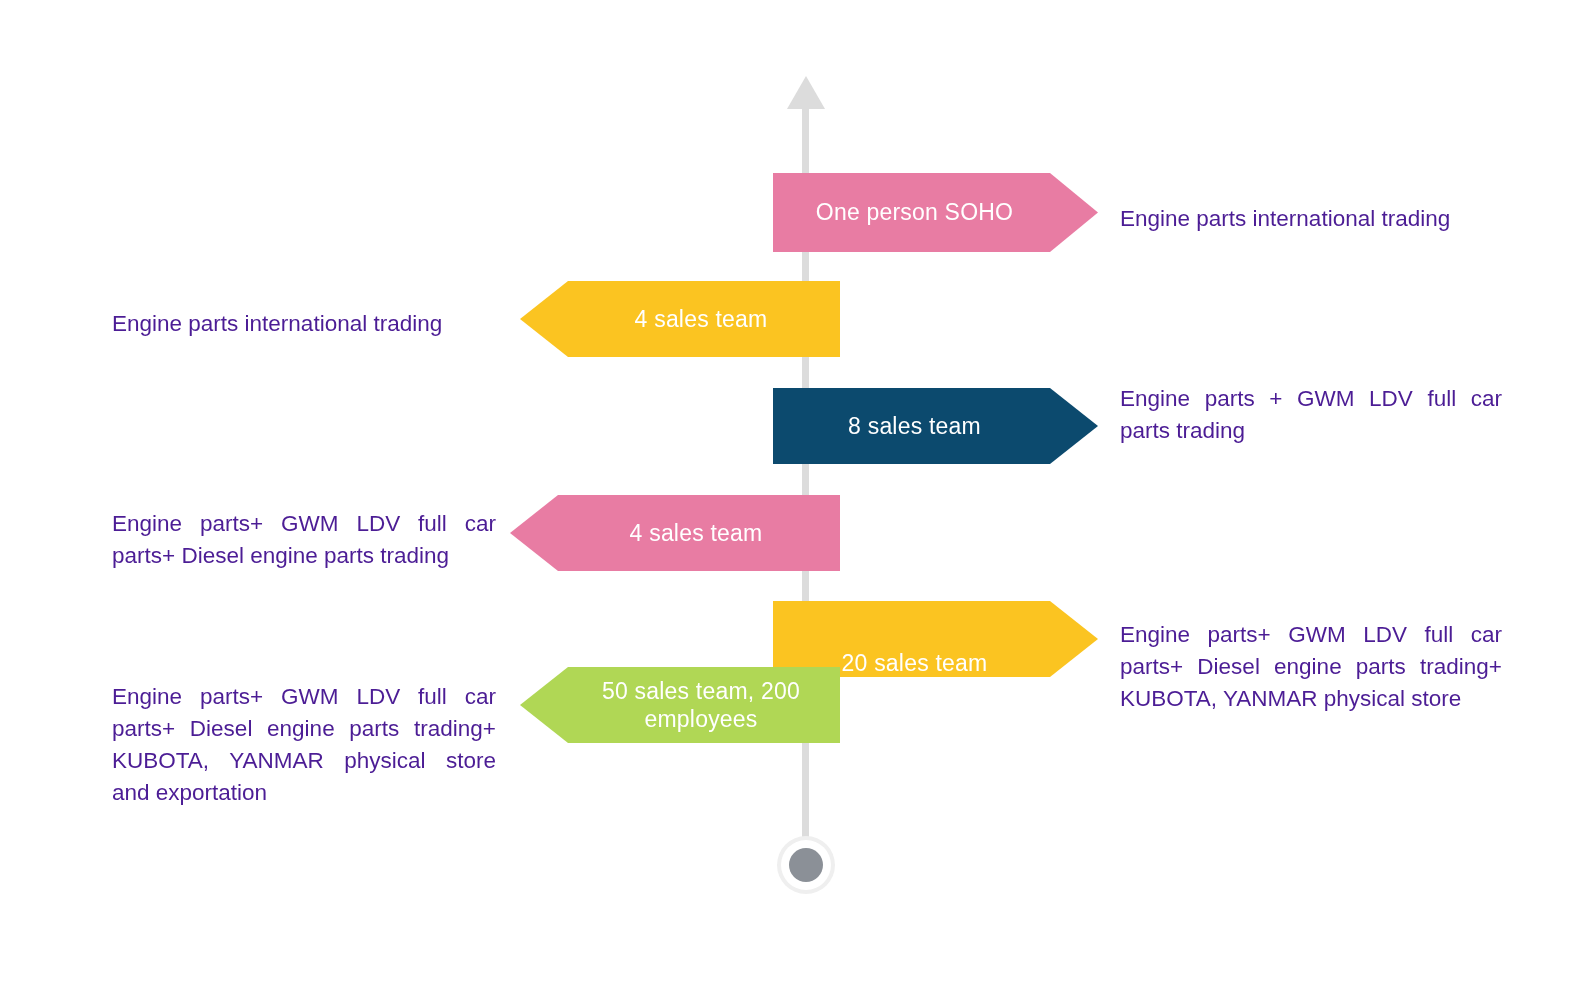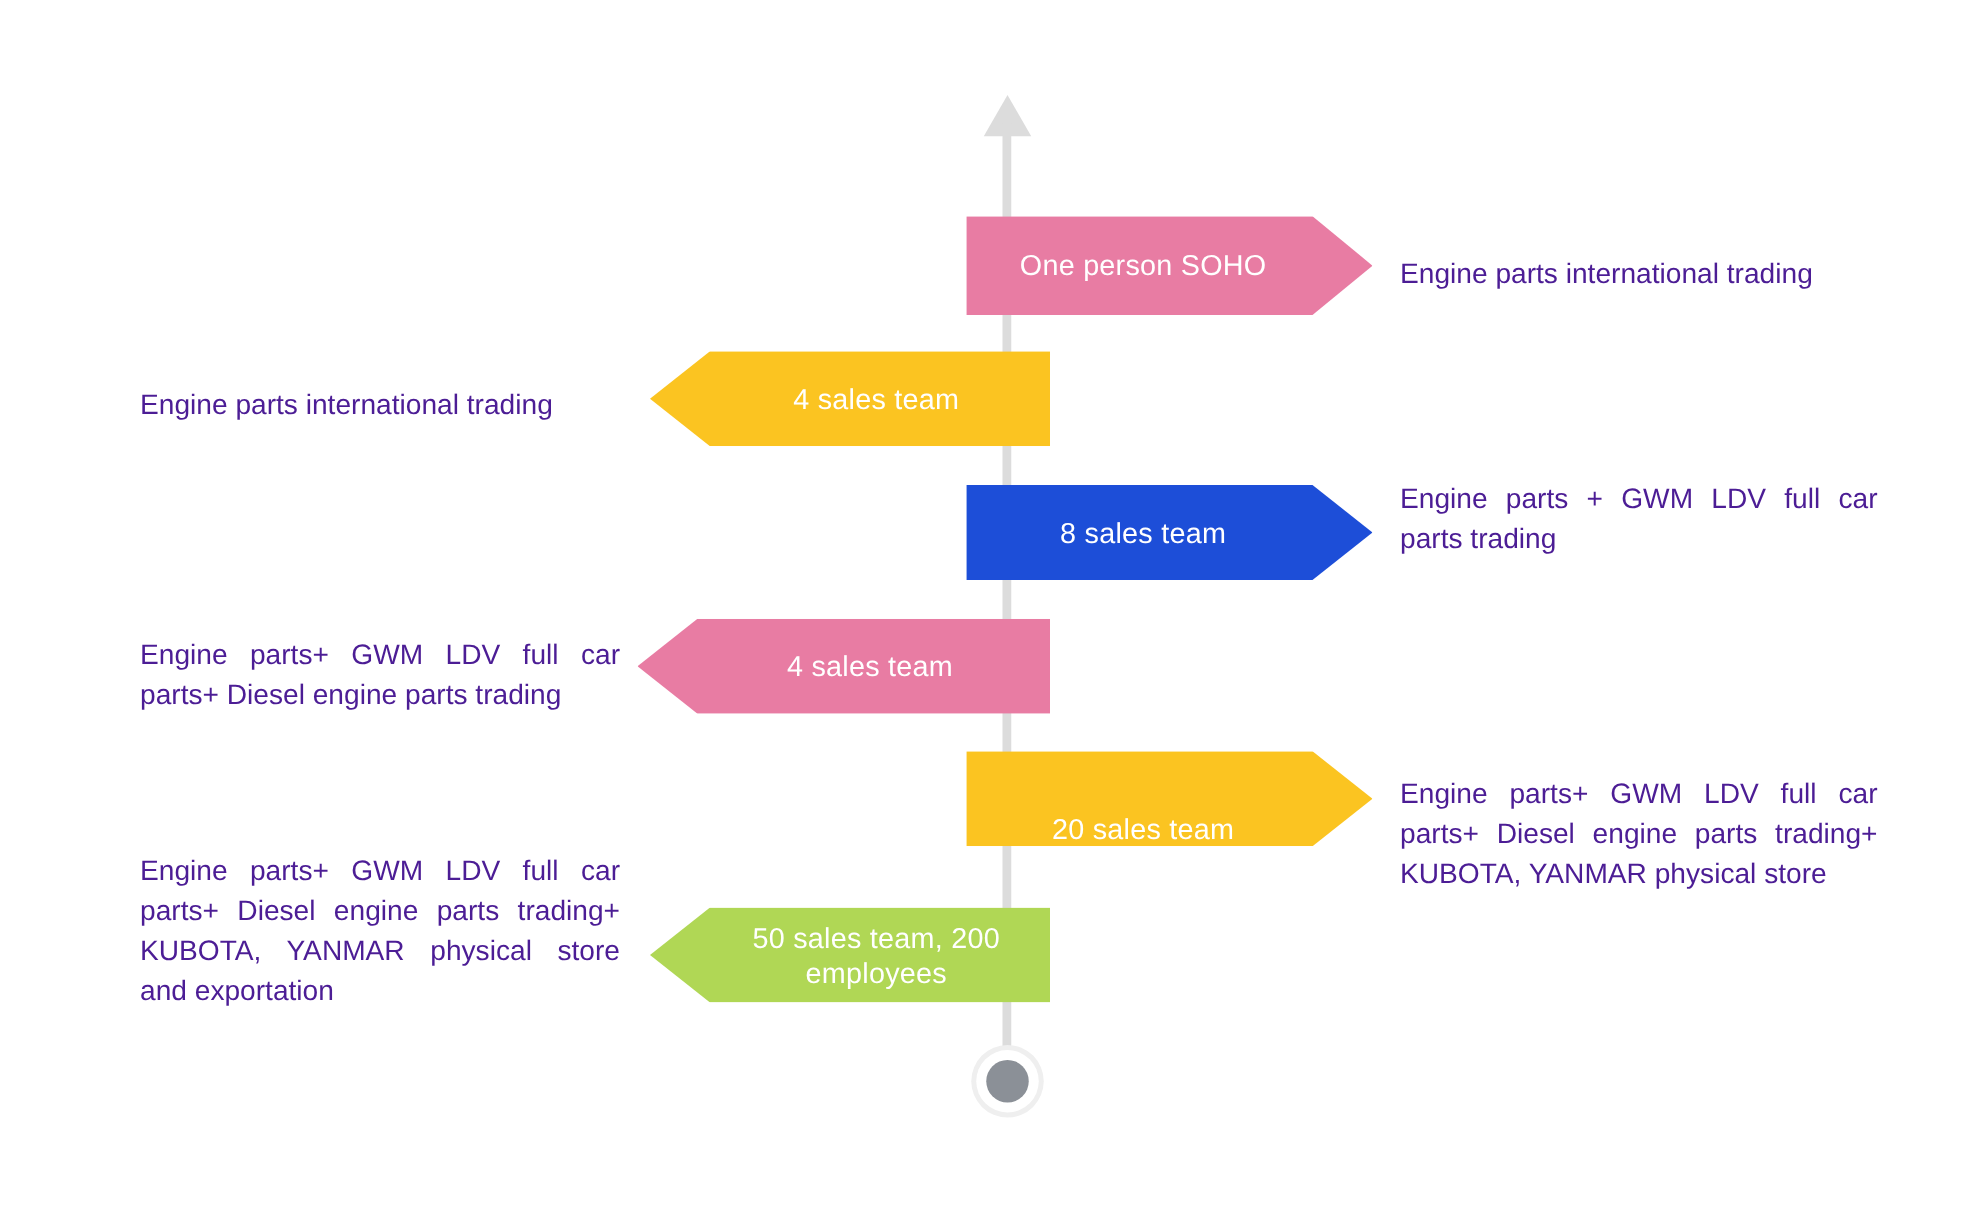--- a/index.html
+++ b/index.html
@@ -137,41 +137,41 @@
   </div>
 
   <div class="row">
     <div class="chev chev-left" style="left:520px; top:281px; width:320px; height:76px; background:#fbc421;">
       <div class="chev-label">4 sales team</div>
     </div>
     <div class="desc left-side nojust" style="top:308px;">Engine parts international trading</div>
   </div>
 
   <div class="row">
-    <div class="chev chev-right" style="left:773px; top:388px; width:325px; height:76px; background:#1d4ed8;">
+    <div class="chev chev-right" style="left:773px; top:388px; width:325px; height:76px; background:#0c4a6e;">
       <div class="chev-label">8 sales team</div>
     </div>
     <div class="desc right-side" style="top:383px;">Engine parts + GWM LDV full car parts trading</div>
   </div>
 
   <div class="row">
     <div class="chev chev-left" style="left:510px; top:495px; width:330px; height:76px; background:#e87ca3;">
       <div class="chev-label">4 sales team</div>
     </div>
     <div class="desc left-side" style="top:508px;">Engine parts+ GWM LDV full car parts+ Diesel engine parts trading</div>
   </div>
 
   <div class="row">
     <div class="chev chev-right" style="left:773px; top:601px; width:325px; height:76px; background:#fbc421;align-items:flex-end;">
       <div class="chev-label">20 sales team</div>
     </div>
     <div class="desc right-side" style="top:619px;">Engine parts+ GWM LDV full car parts+ Diesel engine parts trading+ KUBOTA, YANMAR physical store</div>
   </div>
 
   <div class="row">
-    <div class="chev chev-left" style="left:520px; top:726px; width:320px; height:76px; background:#b0d755;">
+    <div class="chev chev-left" style="left:520px; top:667px; width:320px; height:76px; background:#b0d755;">
       <div class="chev-label">50 sales team, 200
 employees</div>
     </div>
     <div class="desc left-side" style="top:681px;">Engine parts+ GWM LDV full car parts+ Diesel engine parts trading+ KUBOTA, YANMAR physical store and exportation</div>
   </div>
 
 </div>
 
 </body></html>

